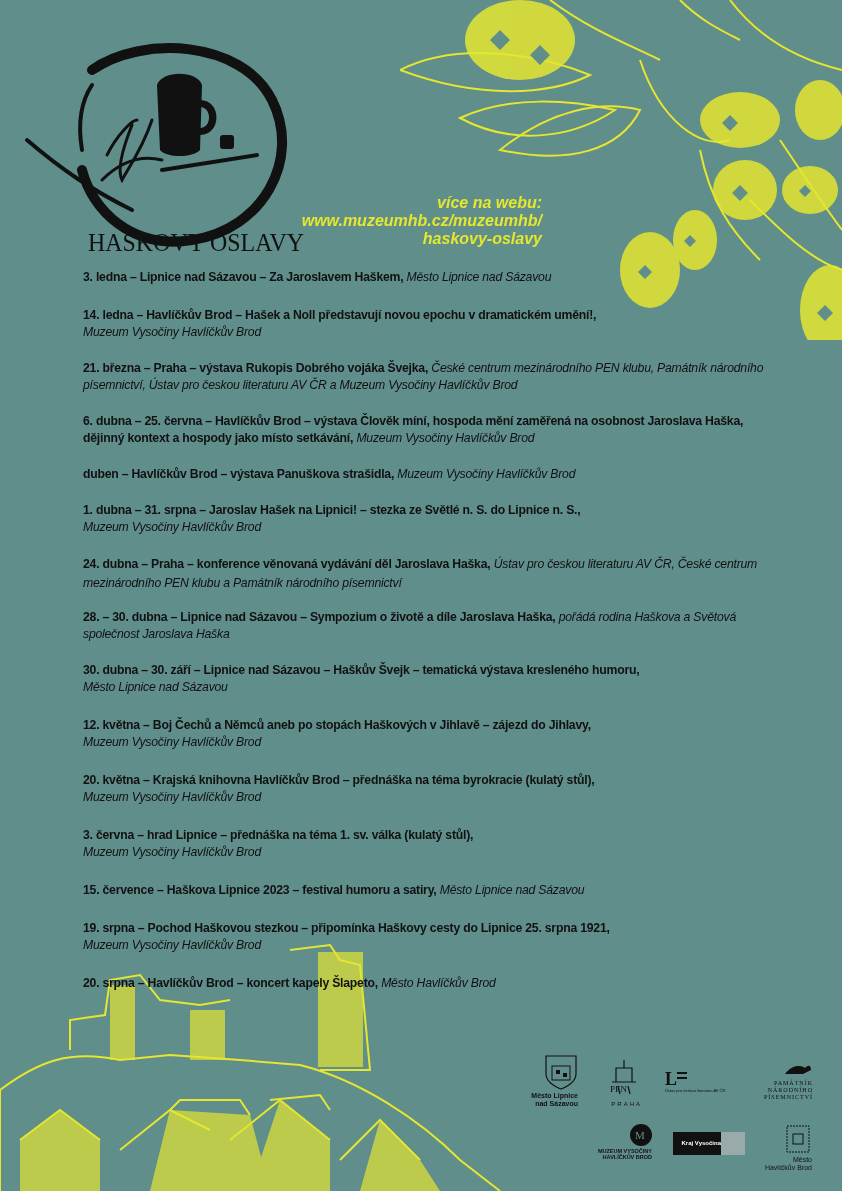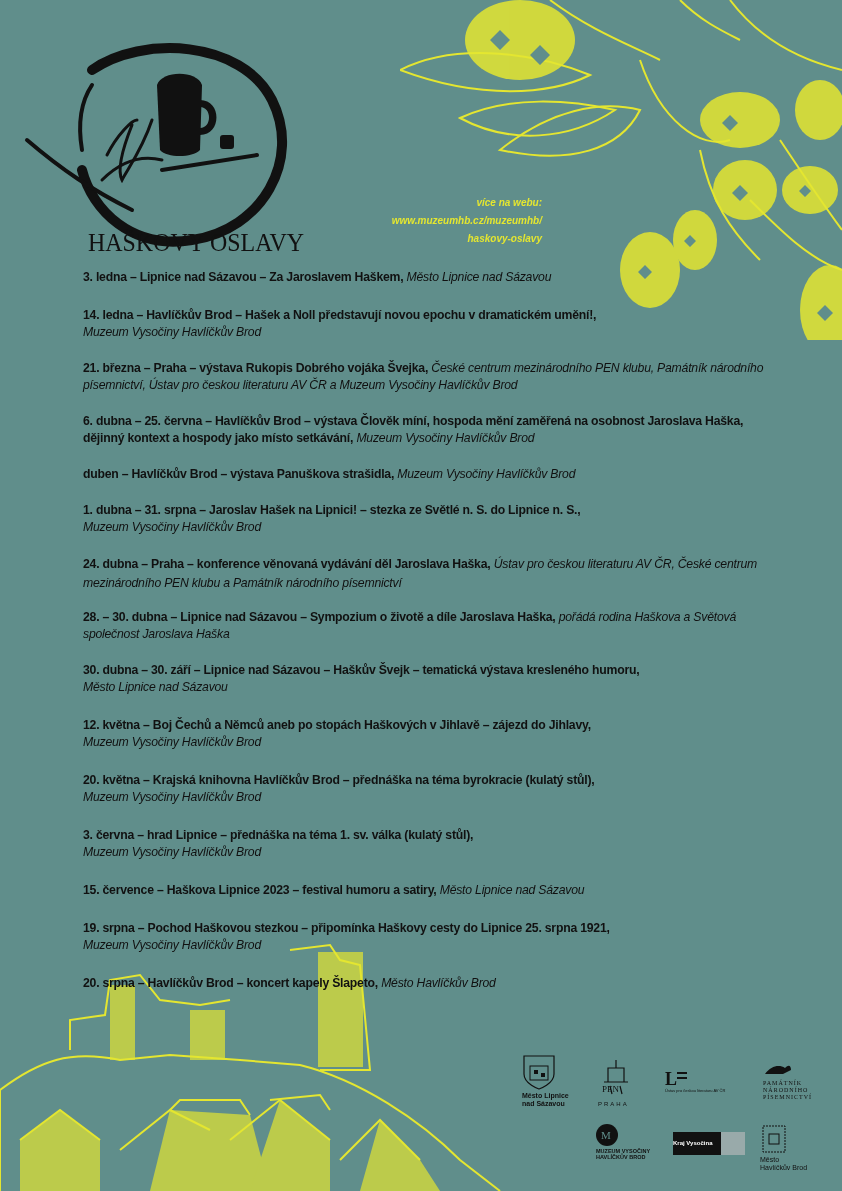--- a/index.html
+++ b/index.html
@@ -1,26 +1,26 @@
 <!DOCTYPE html>
 <html><head>
 <meta charset="utf-8">
 <style>
   html, body { margin: 0; padding: 0; }
   body { width: 842px; height: 1191px; background: #608e8b; position: relative; overflow: hidden; font-family: "Liberation Sans", sans-serif; color: #111; }
   .deco { position: absolute; pointer-events: none; }
   .logo { position: absolute; left: 22px; top: 40px; width: 275px; height: 230px; }
   .logo-title { position: absolute; left: 88px; top: 228px; font-family: "Liberation Serif", serif; font-size: 26px; letter-spacing: 0px; color: #111; transform: scaleX(0.92); transform-origin: left; }
-  .web { position: absolute; right: 300px; top: 194px; text-align: right; color: #e4e630; font-weight: bold; font-style: italic; font-size: 10px; line-height: 18px; }
+  .web { position: absolute; right: 300px; top: 194px; text-align: right; color: #e4e630; font-weight: bold; font-style: italic; font-size: 16px; line-height: 18px; }
   .events { position: absolute; left: 83px; top: 268px; width: 690px; }
   .event { font-size: 13.6px; line-height: 17px; margin-bottom: 21px; letter-spacing: -0.25px; transform: scaleX(0.9); transform-origin: left; width: 765px; }
   .event .main { font-weight: bold; }
   .event .org { font-style: italic; }
   .logos { position: absolute; left: 520px; top: 1040px; width: 322px; height: 150px; }
-  .lg { position: absolute; text-align: left; font-size: 7px; line-height: 8px; color: #111; }
+  .lg { position: absolute; text-align: right; font-size: 7px; line-height: 8px; color: #111; }
 </style>
 </head>
 <body>
 
 <svg class="deco" style="left:400px;top:0;" width="442" height="340" viewBox="0 0 442 340">
   <g fill="none" stroke="#e4e630" stroke-width="2">
     <path d="M0,70 C60,40 140,55 190,75 C150,95 80,100 0,70 Z"></path>
     <path d="M60,118 C110,95 170,100 215,110 C170,140 110,145 60,118 Z"></path>
     <path d="M100,150 C150,110 200,100 240,110 C220,150 170,165 100,150 Z"></path>
     <path d="M150,0 C190,30 230,45 260,60"></path>

